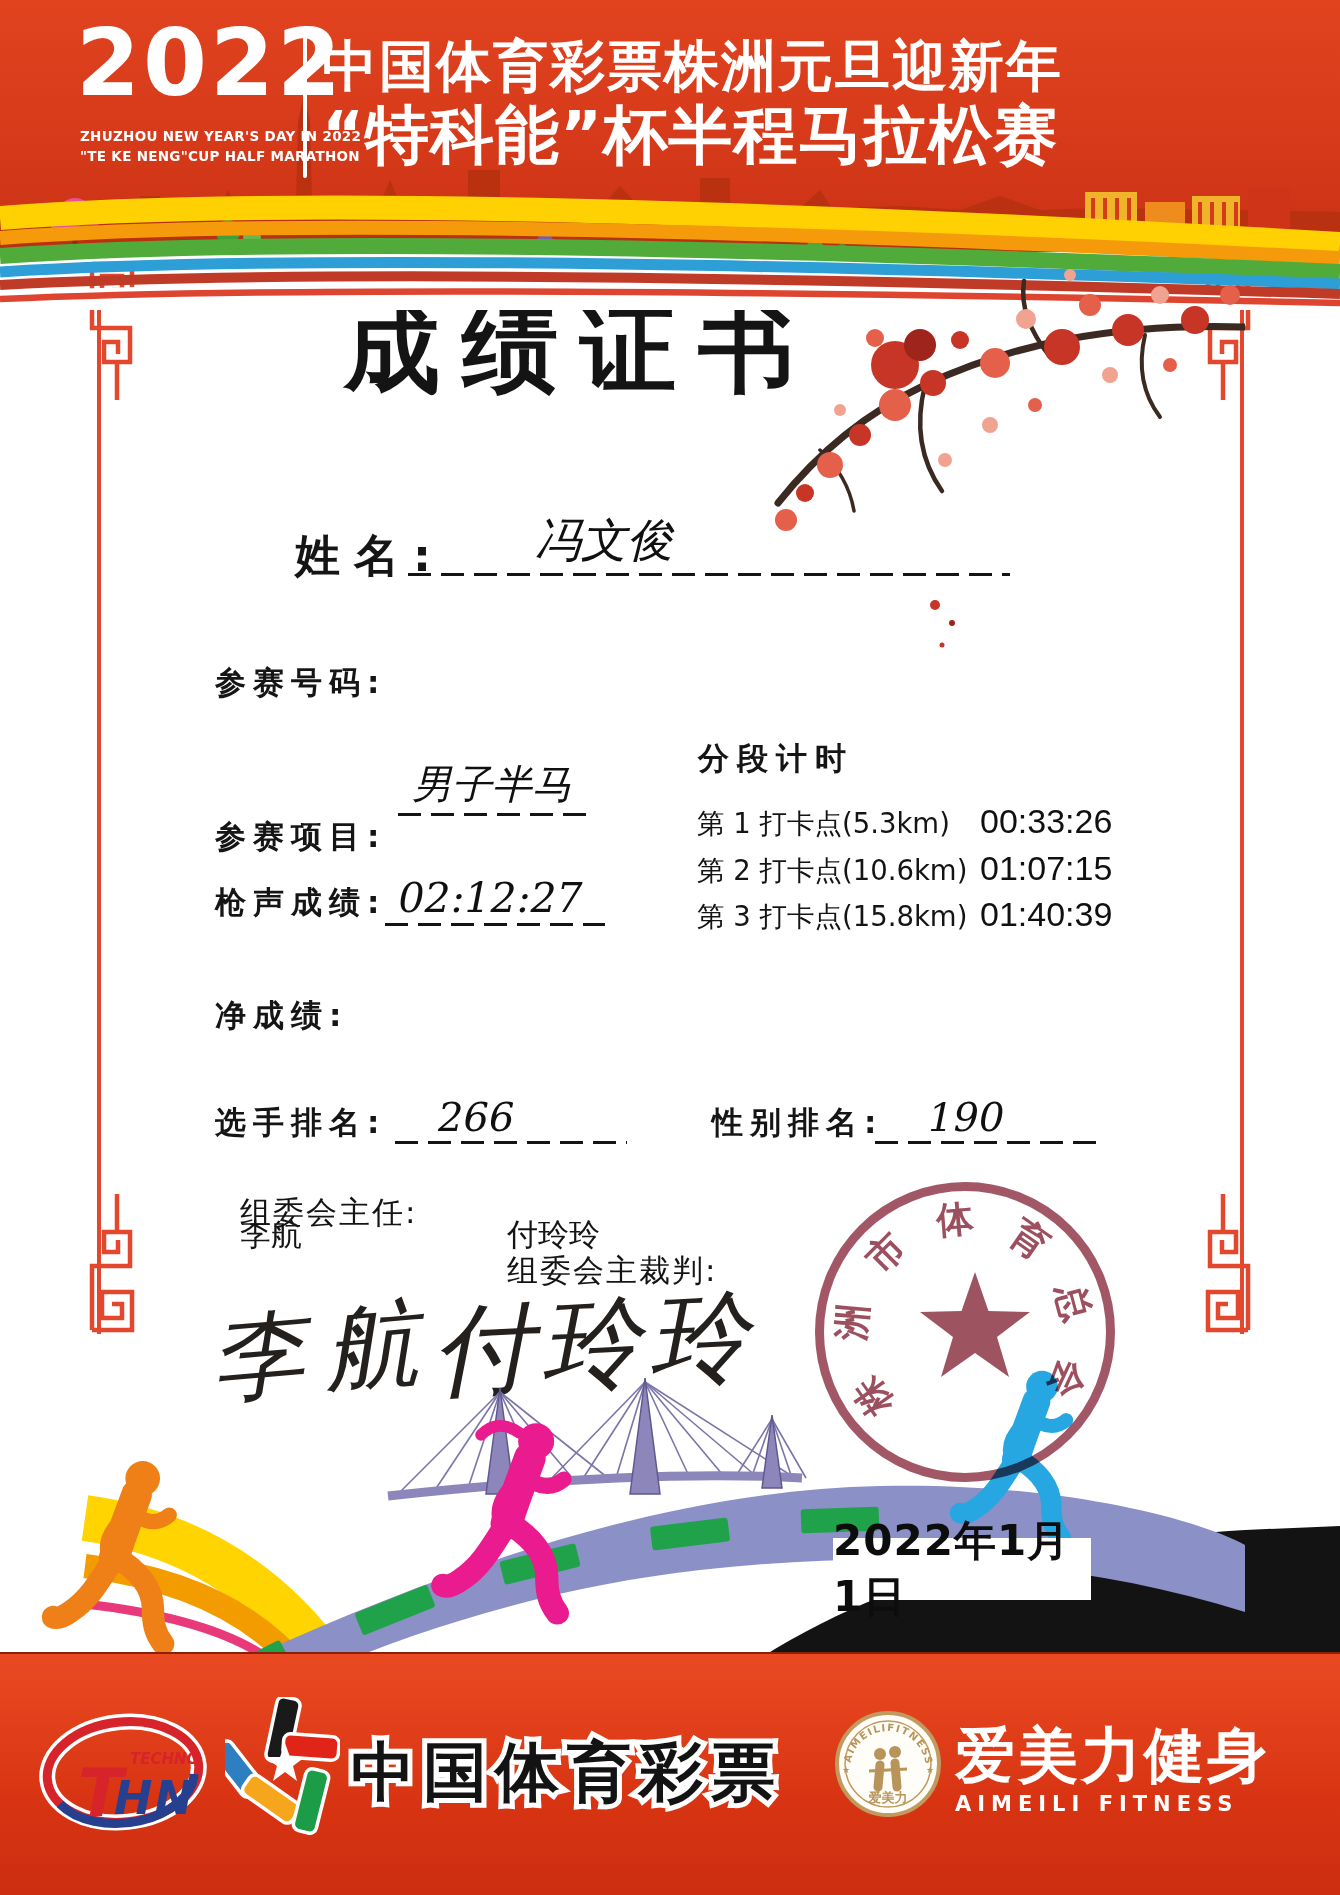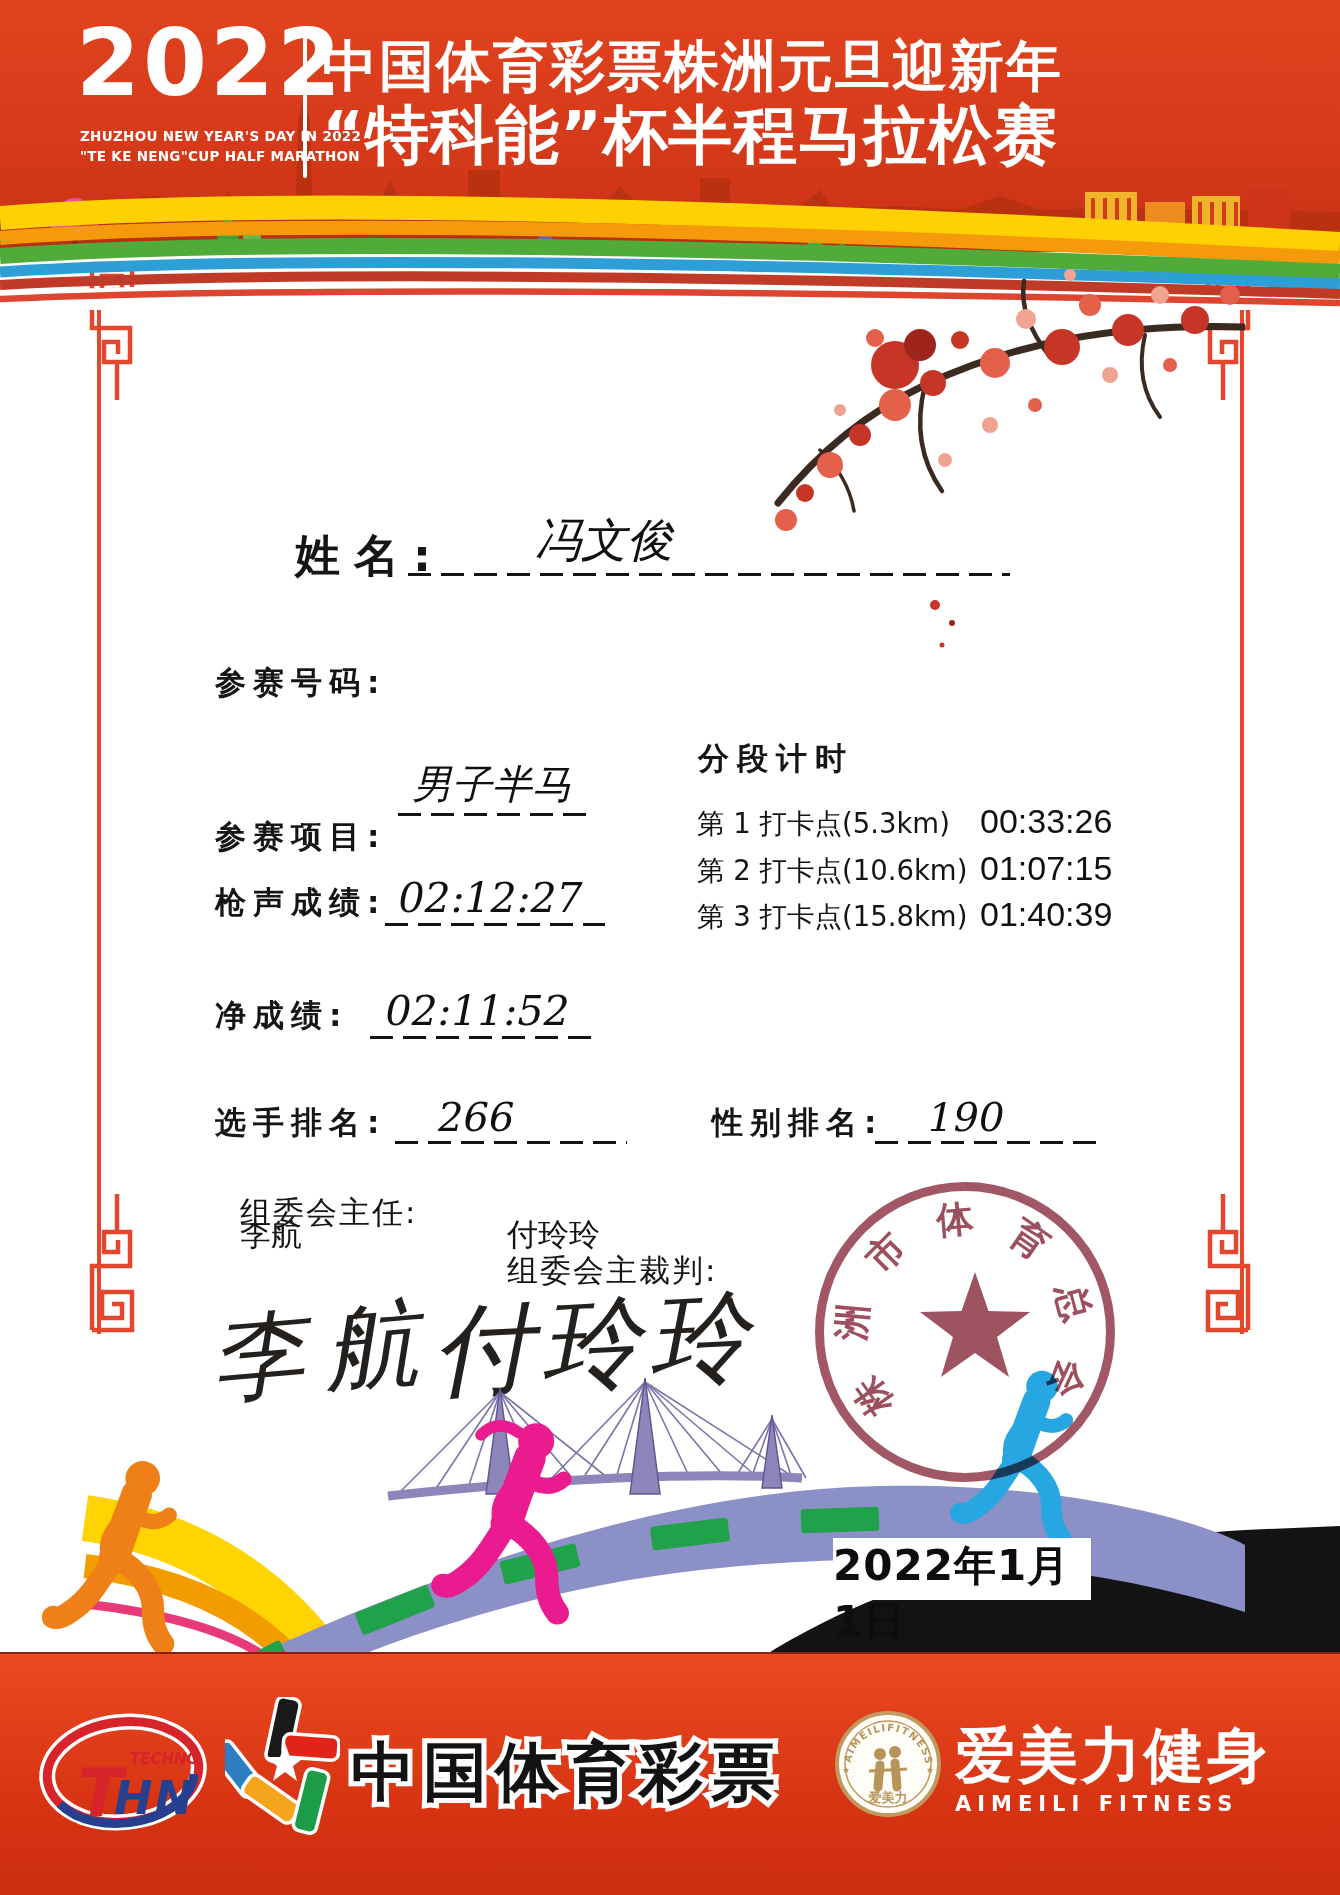--- a/index.html
+++ b/index.html
@@ -26,21 +26,21 @@
   .split-lbl{color:#141414;font-size:27.5px;white-space:nowrap;}
   .split-time{font-family:Liberation Sans, sans-serif;font-size:34px;color:#101010;white-space:nowrap;}
   .sig-n{font-size:31px;color:#141414;white-space:nowrap;}
   .sig-hand{font-family:"DejaVu Serif","Liberation Serif",serif;font-style:italic;color:#23201d;white-space:nowrap;}
   
   #stamp{left:815px;top:1182px;width:300px;height:300px;mix-blend-mode:multiply;z-index:5;}
   #stamp .ring{position:absolute;left:0;top:0;width:282px;height:282px;border:9.5px solid rgba(148,64,80,.88);border-radius:50%;}
   #stamp .sc{position:absolute;font-family:"DejaVu Serif","Liberation Serif",serif;font-weight:700;
              font-size:37px;color:rgba(148,64,80,.92);transform-origin:center;}
   
-  #datebox{left:833px;top:1538px;width:258px;height:62px;background:#fff;z-index:4;display:flex;align-items:flex-start;justify-content:center;}
+  #datebox{left:833px;top:1538px;width:258px;height:62px;background:#fff;z-index:4;display:flex;align-items:center;justify-content:center;}
   #datebox span{font-size:42px;font-weight:700;color:#0d0d0d;letter-spacing:1px;}
   #footer{left:0;top:1652px;width:1340px;height:243px;z-index:6;
           background:linear-gradient(180deg,#ea4a22 0%,#d83413 60%,#cc2d10 100%);
           border-top:2px solid #8a1f0a;}
   .ft-cn{font-weight:800;color:#fff;white-space:nowrap;}
   svg text{font-family:"DejaVu Sans","Liberation Sans",sans-serif;}
 </style>
 </head>
 <body>
 
@@ -170,20 +170,21 @@
         <circle cx="255" cy="225" r="7" fill="#f0a391"></circle>
       <circle cx="150" cy="175" r="6" fill="#f0a391"></circle>
         <circle cx="380" cy="40" r="6" fill="#f0a391"></circle>
       <circle cx="480" cy="130" r="7" fill="#e4604a"></circle>
       <circle cx="245" cy="370" r="5" fill="#c73526"></circle>
         <circle cx="262" cy="388" r="3" fill="#9e241c"></circle>
       <circle cx="252" cy="410" r="2.5" fill="#c73526"></circle>
     </g>
   </svg>
 
+  <div class="abs cert-title">成绩证书</div>
 
   <div class="abs lbl" style="left:295px;top:526px;font-size:45px;letter-spacing:14px">姓名:</div>
   <div class="fieldline" style="left:408px;top:522px;width:602px;height:54px">
     <div class="dl dashline"></div>
     <span class="vv val-serif" style="left:0;width:65%;font-size:46px">冯文俊</span>
   </div>
 
   <div class="abs lbl" style="left:215px;top:662px;font-size:31px;letter-spacing:7px">参赛号码:</div>
 
   <div class="abs lbl" style="left:215px;top:816px;font-size:31px;letter-spacing:7px">参赛项目:</div>
@@ -192,24 +193,20 @@
     <span class="vv val-serif" style="left:0;width:96%;font-size:40px">男子半马</span>
   </div>
 
   <div class="abs lbl" style="left:215px;top:882px;font-size:31px;letter-spacing:7px">枪声成绩:</div>
   <div class="fieldline" style="left:385px;top:874px;width:220px;height:52px">
     <div class="dl dashline"></div>
     <span class="vv val-serif" style="left:0;width:96%;font-size:41px">02:12:27</span>
   </div>
 
   <div class="abs lbl" style="left:215px;top:995px;font-size:31px;letter-spacing:7px">净成绩:</div>
-  <div class="fieldline" style="left:370px;top:987px;width:224px;height:52px">
-    <div class="dl dashline"></div>
-    <span class="vv val-serif" style="left:0;width:96%;font-size:41px">02:11:52</span>
-  </div>
 
   <div class="abs lbl" style="left:215px;top:1102px;font-size:31px;letter-spacing:7px">选手排名:</div>
   <div class="fieldline" style="left:395px;top:1094px;width:232px;height:50px">
     <div class="dl dashline"></div>
     <span class="vv val-serif" style="left:0;width:70%;font-size:40px">266</span>
   </div>
 
   <div class="abs lbl" style="left:712px;top:1102px;font-size:31px;letter-spacing:7px">性别排名:</div>
   <div class="fieldline" style="left:875px;top:1094px;width:228px;height:50px">
     <div class="dl dashline"></div>

